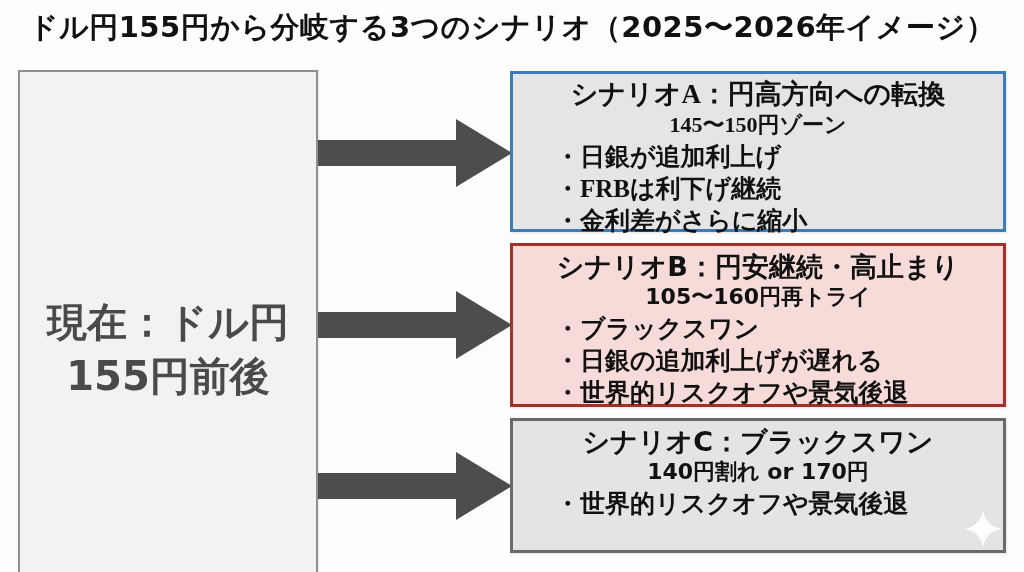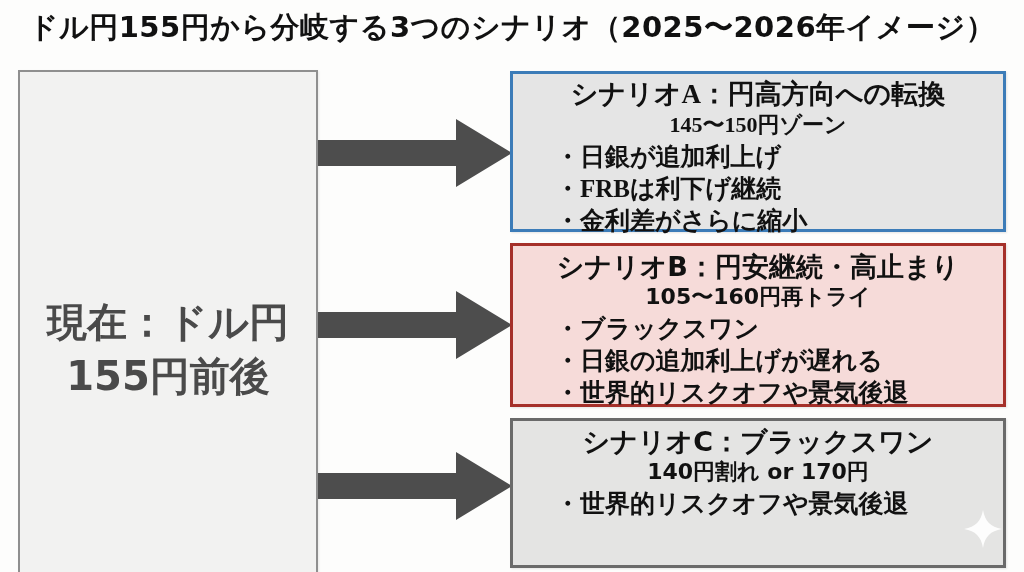--- a/index.html
+++ b/index.html
@@ -64,21 +64,21 @@
     position: absolute;
     left: 510px;
     width: 496px;
     box-sizing: border-box;
     border: 3px solid #888;
     padding-top: 5px;
     box-shadow: 1px 1px 2px rgba(0,0,0,0.10);
   }
   .box-a { top: 71px;  height: 161px; }
   .box-b { top: 243px; height: 164px; }
-  .box-c { top: 418px; height: 150px; }
+  .box-c { top: 418px; height: 135px; }
 
   .s-title {
     text-align: center;
     font-size: 27px;
     font-weight: bold;
     color: var(--scenario-text, #111);
     line-height: 1.15;
     white-space: nowrap;
   }
   .s-range {

